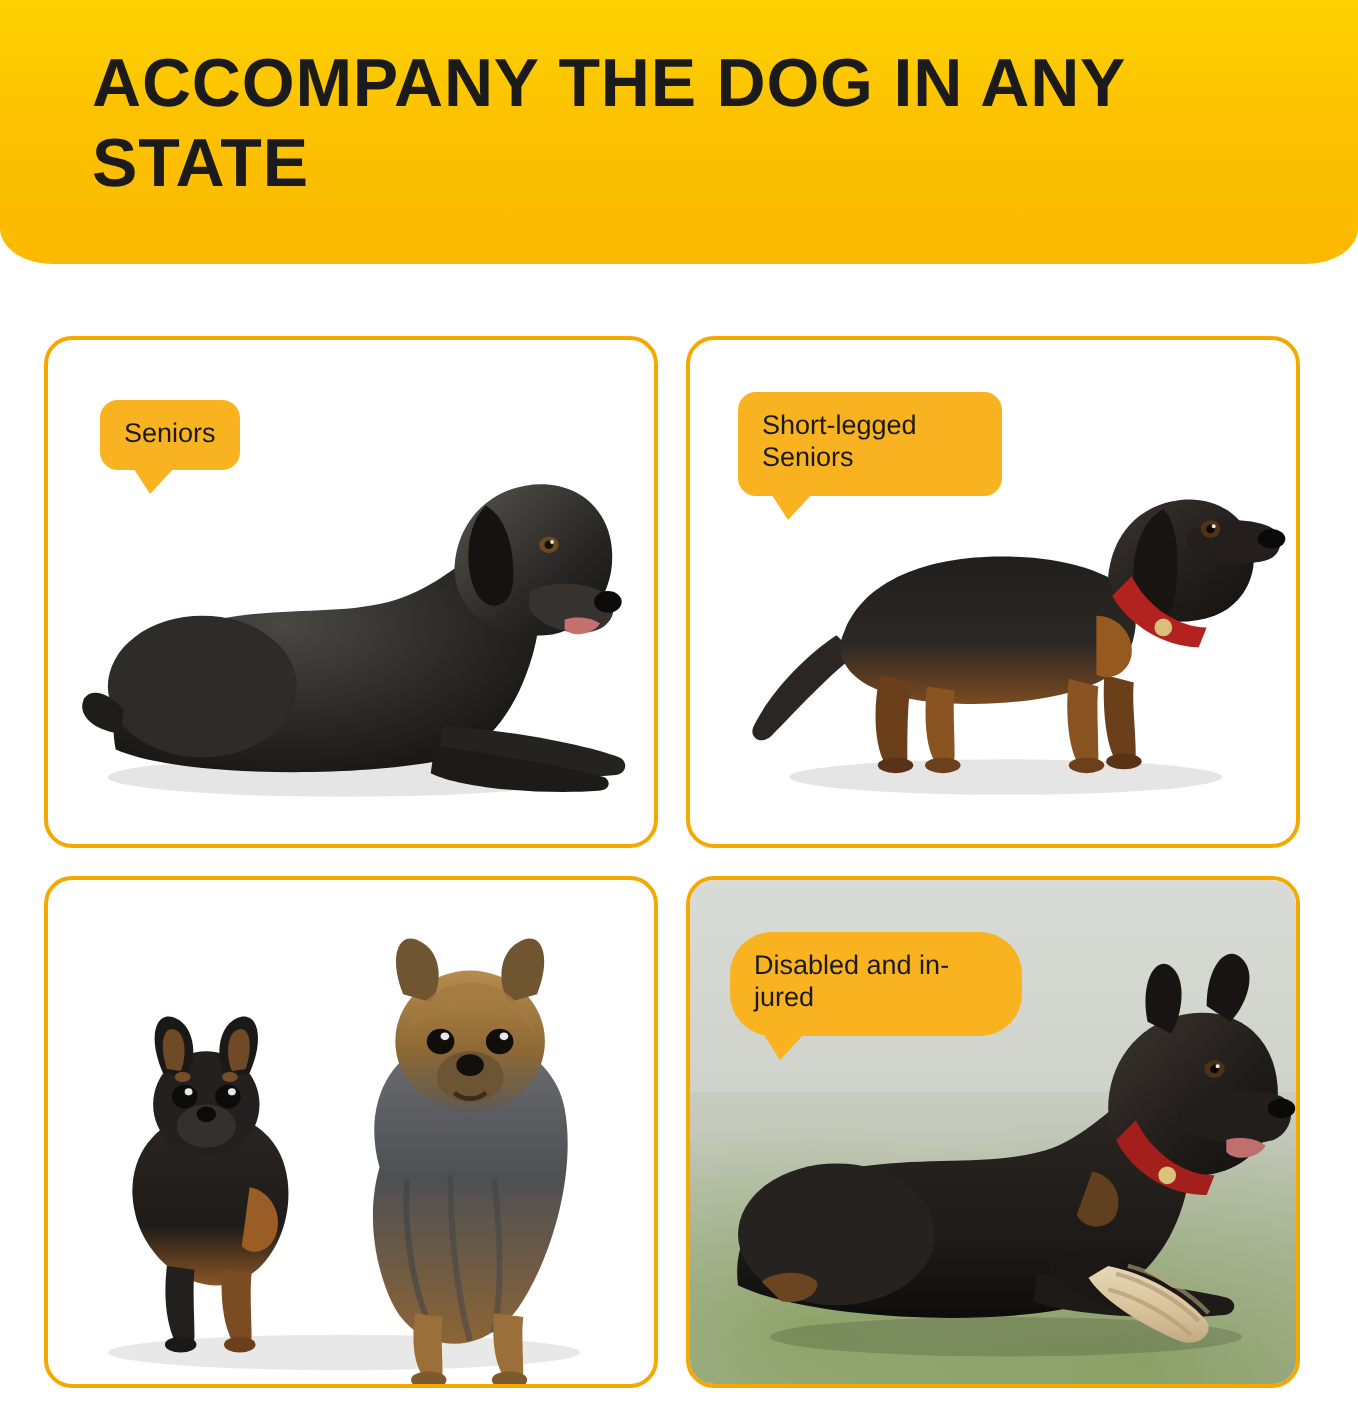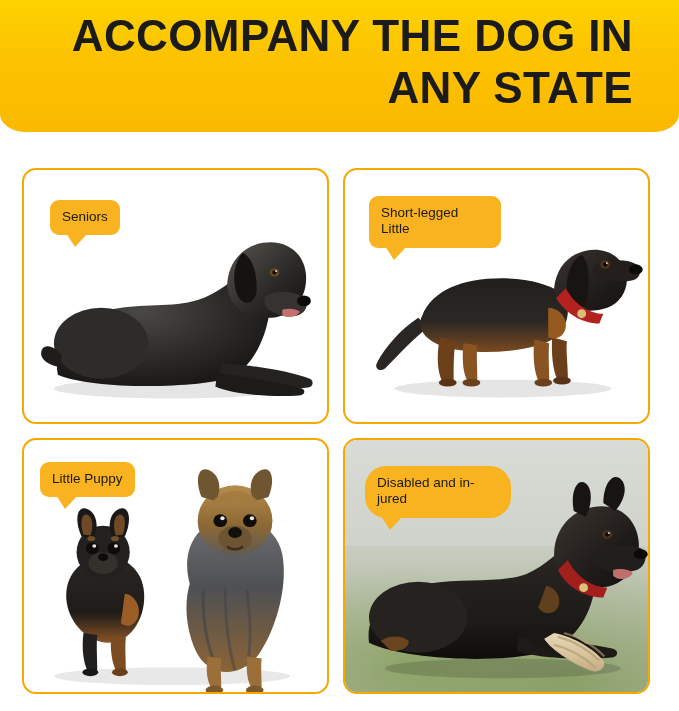--- a/index.html
+++ b/index.html
@@ -23,22 +23,22 @@
     background: linear-gradient(180deg, #fdd200 0%, #fcc200 45%, #fbb900 100%);
     border-bottom-left-radius: 26px 18px;
     border-bottom-right-radius: 26px 18px;
     display: flex;
     align-items: center;
     justify-content: center;
     box-sizing: border-box;
     padding: 0 46px 8px 46px;
   }
   .header-title {
-    text-align: right;
-    font-size: 44px;
+    text-align: left;
+    font-size: 34px;
     line-height: 1.18;
     font-weight: bold;
     letter-spacing: 0.4px;
     color: #1b1b1b;
     text-transform: uppercase;
     font-family: "Liberation Sans", sans-serif;
   }
 
   
   .grid {
@@ -234,21 +234,21 @@
         <ellipse cx="264" cy="96" rx="2.2" ry="2.2" fill="#0d0907"></ellipse>
         <ellipse cx="265.6" cy="94.6" rx="1" ry="1" fill="#fff" opacity="0.9"></ellipse>
 
         <ellipse cx="295" cy="101" rx="7" ry="5" fill="#0c0a09"></ellipse>
 
         <path d="M224 120 C232 136 248 146 262 146 L258 156
                  C240 156 222 144 214 130 Z" fill="#b4221f"></path>
         <circle cx="240" cy="146" r="4.5" fill="#d8c07a"></circle>
       </svg>
     </div>
-    <div class="callout c2">Short-legged Little</div>
+    <div class="callout c2">Short-legged Seniors</div>
   </div>
 
   <div class="card tall">
     <div class="photo">
       <svg viewBox="0 0 307 256" preserveAspectRatio="xMidYMid meet" aria-hidden="true">
         <defs>
           <linearGradient id="chihBody" x1="0" y1="0" x2="0" y2="1">
             <stop offset="0%" stop-color="#2a2623"></stop>
             <stop offset="65%" stop-color="#1e1b19"></stop>
             <stop offset="100%" stop-color="#8a5526"></stop>
@@ -324,21 +324,20 @@
           <ellipse cx="77" cy="40" rx="7" ry="6.5" fill="#100d0b"></ellipse>
           <ellipse cx="49.2" cy="37.4" rx="2.2" ry="2" fill="#fff" opacity="0.9"></ellipse>
           <ellipse cx="79.2" cy="37.4" rx="2.2" ry="2" fill="#fff" opacity="0.9"></ellipse>
 
           <ellipse cx="62" cy="58" rx="17" ry="13" fill="#6d5433"></ellipse>
           <ellipse cx="62" cy="52" rx="7" ry="5.5" fill="#120f0d"></ellipse>
           <path d="M54 66 C58 70 66 70 70 66" stroke="#3a2d1c" stroke-width="2.4" fill="none"></path>
         </g>
       </svg>
     </div>
-    <div class="callout c3">Little Puppy</div>
   </div>
 
   <div class="card tall">
     <div class="outdoor-bg"></div>
     <div class="photo">
       <svg viewBox="0 0 307 256" preserveAspectRatio="xMidYMid meet" aria-hidden="true">
         <defs>
           <linearGradient id="dobBody" x1="0" y1="0" x2="0" y2="1">
             <stop offset="0%" stop-color="#2c2724"></stop>
             <stop offset="70%" stop-color="#1c1917"></stop>

